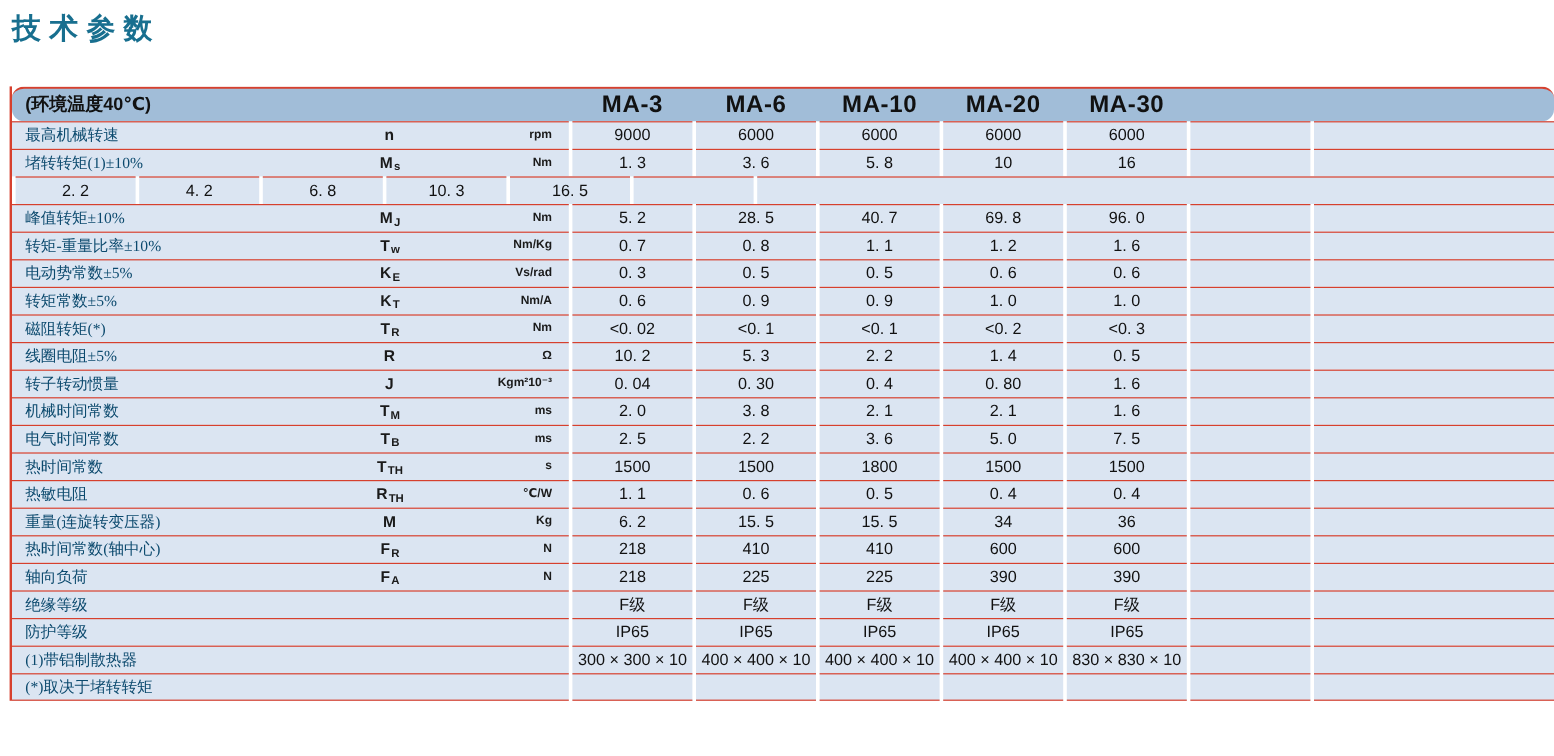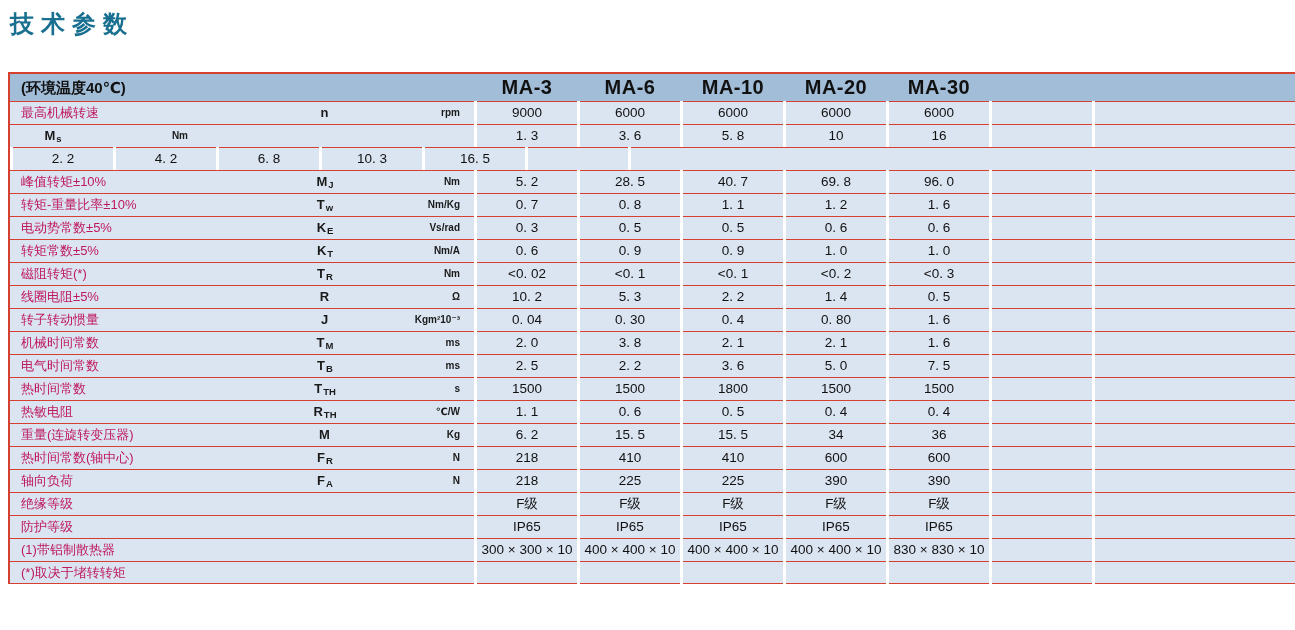--- a/index.html
+++ b/index.html
@@ -20,33 +20,33 @@
     font-size:24px; font-weight:bold; letter-spacing:7px; color:var(--title-color);
   }
   .spec-table{
     position:absolute; left:8px; top:72px; width:1287px;
     border-left:2px solid var(--line);
   }
   
   .thead{
     display:flex; height:29px; background:var(--header-bg);
     border-top:2px solid var(--line);
-    font-weight:bold; line-height:27px;
+    font-weight:bold; line-height:27px;border-radius:10px;
   }
   
   .trow{ display:flex; height:23px; line-height:21px; }
   .trow .cell{ border-top:1.5px solid var(--line); background:var(--cell-bg); }
   #tbody .trow:last-child .cell{ border-bottom:1.5px solid var(--line); }
 
   .cell.left{ width:464px; display:flex; }
   .thead .cell{ background:transparent; border-top:none; }
 
   .lbl{
-    flex:1 1 auto; padding-left:11px; font-size:13px; color:#be185d;
-    font-family:Liberation Sans, sans-serif;
+    flex:1 1 auto; padding-left:11px; font-size:13px; color:#0c4a6e;
+    font-family:Liberation Serif, serif;
     white-space:nowrap; overflow:hidden;
   }
   .thead .lbl{
     font-family:"Liberation Sans","DejaVu Sans",sans-serif;
     font-size:15px; font-weight:bold; color:#111;
   }
   .sym{ width:86px; text-align:center; font-weight:bold; font-size:13px; white-space:nowrap; }
   .unit{ width:106px; text-align:right; padding-right:14px; font-weight:bold; font-size:10px; white-space:nowrap; }
   .thead .sym, .thead .unit{ font-size:15px; letter-spacing:2px;margin-top:28px; }
   .thead .unit{ text-align:left; padding-right:4px; }
@@ -93,20 +93,21 @@
     <div class="cell val">6000</div>
     <div class="cell val">6000</div>
     <div class="cell val">6000</div>
     <div class="cell val">6000</div>
     <div class="cell val"></div>
     <div class="cell last"></div>
   </div>
 
   <div class="trow">
     <div class="cell left">
+      <span class="lbl">堵转转矩(1)±10%</span>
       <span class="sym"><span>M</span><span class="sb">s</span></span>
       <span class="unit">Nm</span>
     </div>
     <div class="cell val">1. 3</div>
     <div class="cell val">3. 6</div>
     <div class="cell val">5. 8</div>
     <div class="cell val">10</div>
     <div class="cell val">16</div>
     <div class="cell val"></div>
     <div class="cell last"></div>

